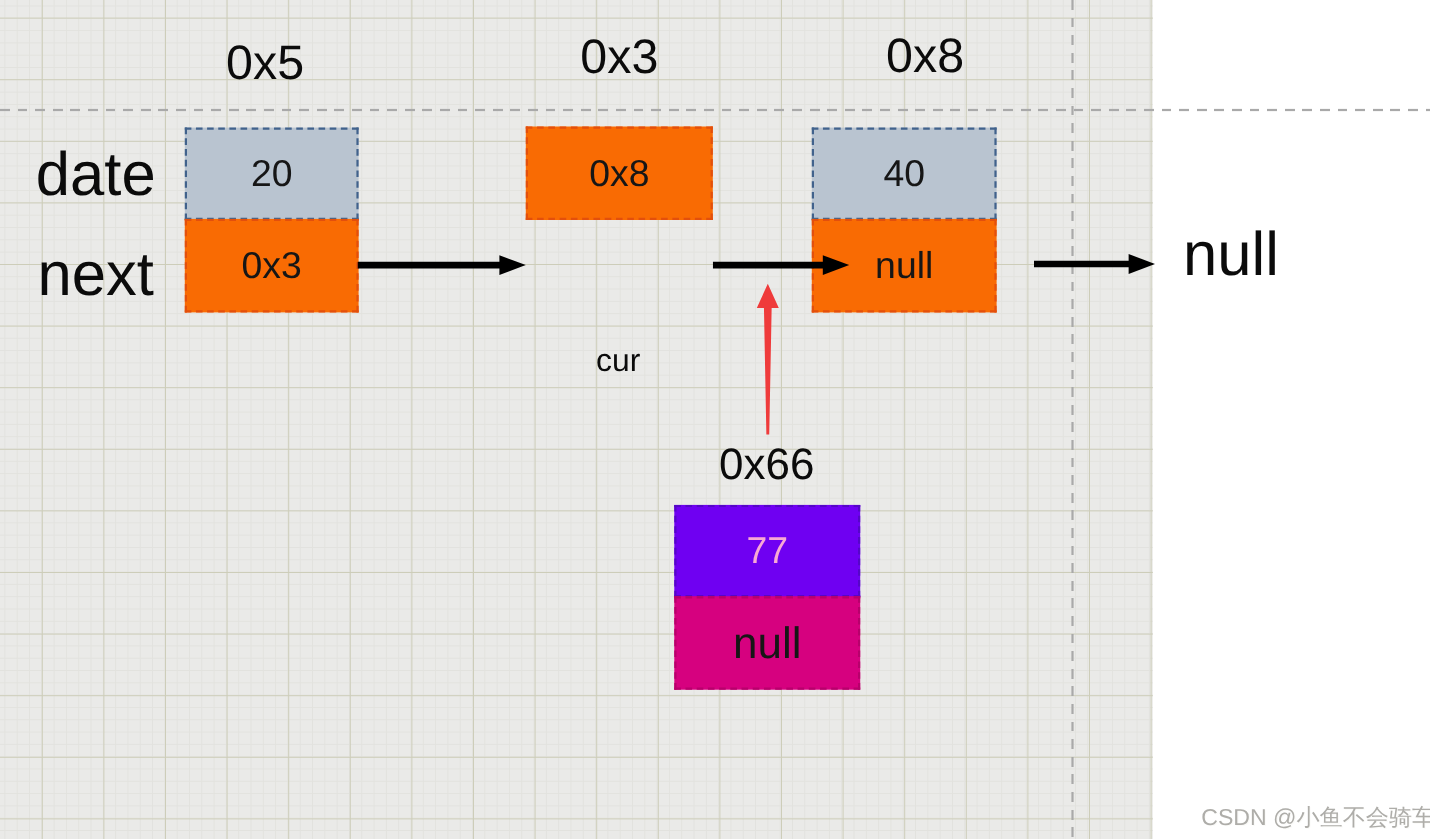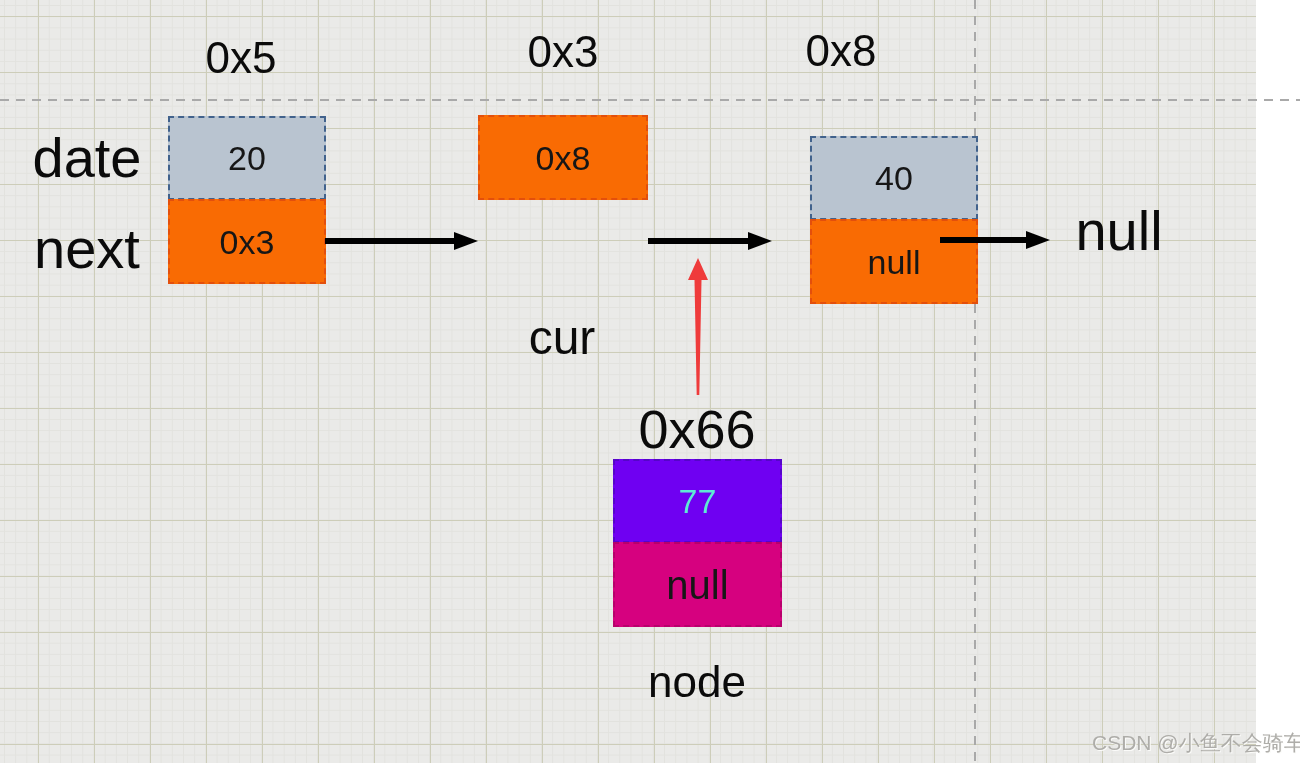--- a/index.html
+++ b/index.html
@@ -1,18 +1,18 @@
 <!DOCTYPE html>
 <html><head>
 <meta charset="utf-8">
 <style>
   * { margin:0; padding:0; box-sizing:border-box; }
   html,body { width:1300px; height:763px; overflow:hidden; }
   .canvas {
-    position:relative; width:1256px; height:763px;
+    position:relative; width:1048px; height:763px;
     font-family:"Liberation Sans", sans-serif;
     background-color:#eaeae8;
     background-image:
       linear-gradient(to right, #cdcdb9 1px, transparent 1px),
       linear-gradient(to bottom, #cdcdb9 1px, transparent 1px),
       linear-gradient(to right, #e2e2de 1px, transparent 1px),
       linear-gradient(to bottom, #e2e2de 1px, transparent 1px);
     background-size: 56px 56px, 56px 56px, 11.2px 11.2px, 11.2px 11.2px;
     background-position: 38px 16px, 38px 16px, 4px 5px, 4px 5px;
   }
@@ -20,36 +20,36 @@
     position:absolute; left:0; top:99px; width:1300px; height:2px;
     background:repeating-linear-gradient(to right, #a9a9a9 0 9px, transparent 9px 16px);
   }
   .v-dash {
     position:absolute; left:974px; top:0; width:2px; height:763px;
     background:repeating-linear-gradient(to bottom, #a9a9a9 0 9px, transparent 9px 16px);
   }
   .lbl { position:absolute; color:#0b0b0b; white-space:nowrap; transform:translateX(-50%); line-height:1; }
   .addr  { font-size:44px; }
   .field { font-size:56px; }
-  .ptr   { font-size:48px;text-align:center; }
+  .ptr   { font-size:29px;text-align:center; }
   .big-null { font-size:56px; }
-  .addr-new { font-size:54px; }
+  .addr-new { font-size:40px; }
   .node-lbl { font-size:44px; }
 
   .node { position:absolute; top:116px; width:170px; }
   .cell {
     width:100%; height:84px;
     display:flex; align-items:center; justify-content:center;
     font-size:34px; color:#161616; line-height:1;
   }
   .data-cell { background:#b9c4d0; border:2px dashed #41628c; }
   .next-cell { background:#f96b03; border:2px dashed #e34f0c; margin-top:-1px; height:85px; }
 
   .new-node { position:absolute; left:613px; top:459px; width:169px; }
-  .new-data { background:#6f00f2; border:2px dashed #5506c8; color:#5eead4; }
+  .new-data { background:#6f00f2; border:2px dashed #5506c8; color:#f9a8d4; }
   .new-next { background:#d6017f; border:2px dashed #b7016b; margin-top:-1px; height:85px; font-size:40px; }
 
   .arrow-svg { position:absolute; }
   .watermark {
     position:absolute; left:1092px; top:729px;
     font-size:21px; color:#aeada9; white-space:nowrap;
     text-shadow:1px 1px 0 #fbfbf9;
   }
 </style>
 </head>
@@ -69,21 +69,21 @@
 
   <div class="node" style="left:156px;padding-left:12px;">
     <div class="cell data-cell">20</div>
     <div class="cell next-cell">0x3</div>
   </div>
 
   <div class="node" style="left:478px;">
     <div class="cell next-cell">0x8</div>
   </div>
 
-  <div class="node" style="left:810px; width:168px;margin-top:20px;">
+  <div class="node" style="left:738px; width:168px;">
     <div class="cell data-cell">40</div>
     <div class="cell next-cell">null</div>
   </div>
 
   <svg class="arrow-svg" style="left:325px; top:231px;" width="154" height="20">
     <line x1="0" y1="10" x2="131" y2="10" stroke="#000000" stroke-width="6"></line>
     <polygon points="129,1 153,10 129,19" fill="#000000"></polygon>
   </svg>
   <svg class="arrow-svg" style="left:648px; top:231px;" width="125" height="20">
     <line x1="0" y1="10" x2="102" y2="10" stroke="#000000" stroke-width="6"></line>
@@ -102,17 +102,16 @@
     <polygon points="16,3 26,25 19.5,25 17.3,140 14.7,140 12.5,25 6,25" fill="#ef3b3b"></polygon>
   </svg>
 
   <div class="lbl addr-new" style="left:697px; top:402px;">0x66</div>
 
   <div class="new-node">
     <div class="cell data-cell new-data">77</div>
     <div class="cell next-cell new-next">null</div>
   </div>
 
-  <div class="lbl node-lbl" style="left:697px; top:660px;">node</div>
 
   <div class="watermark">CSDN @小鱼不会骑车</div>
 
 </div>
 
 </body></html>

